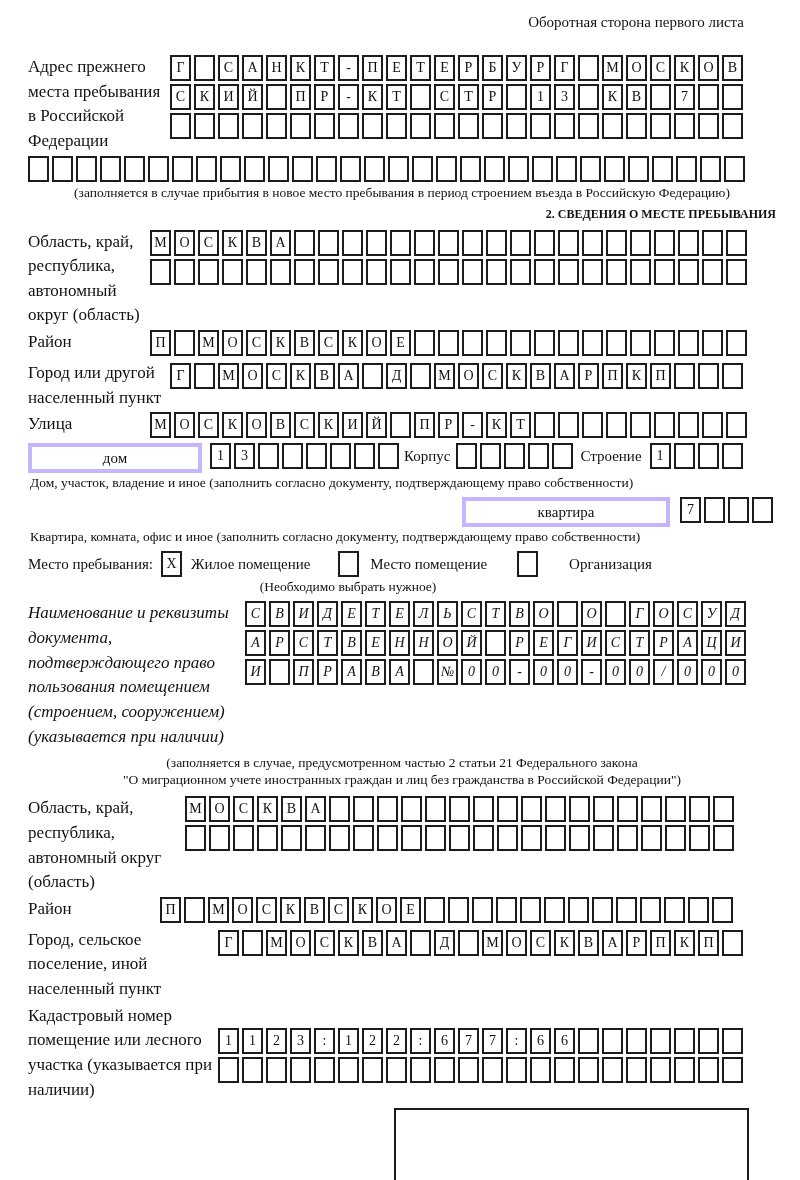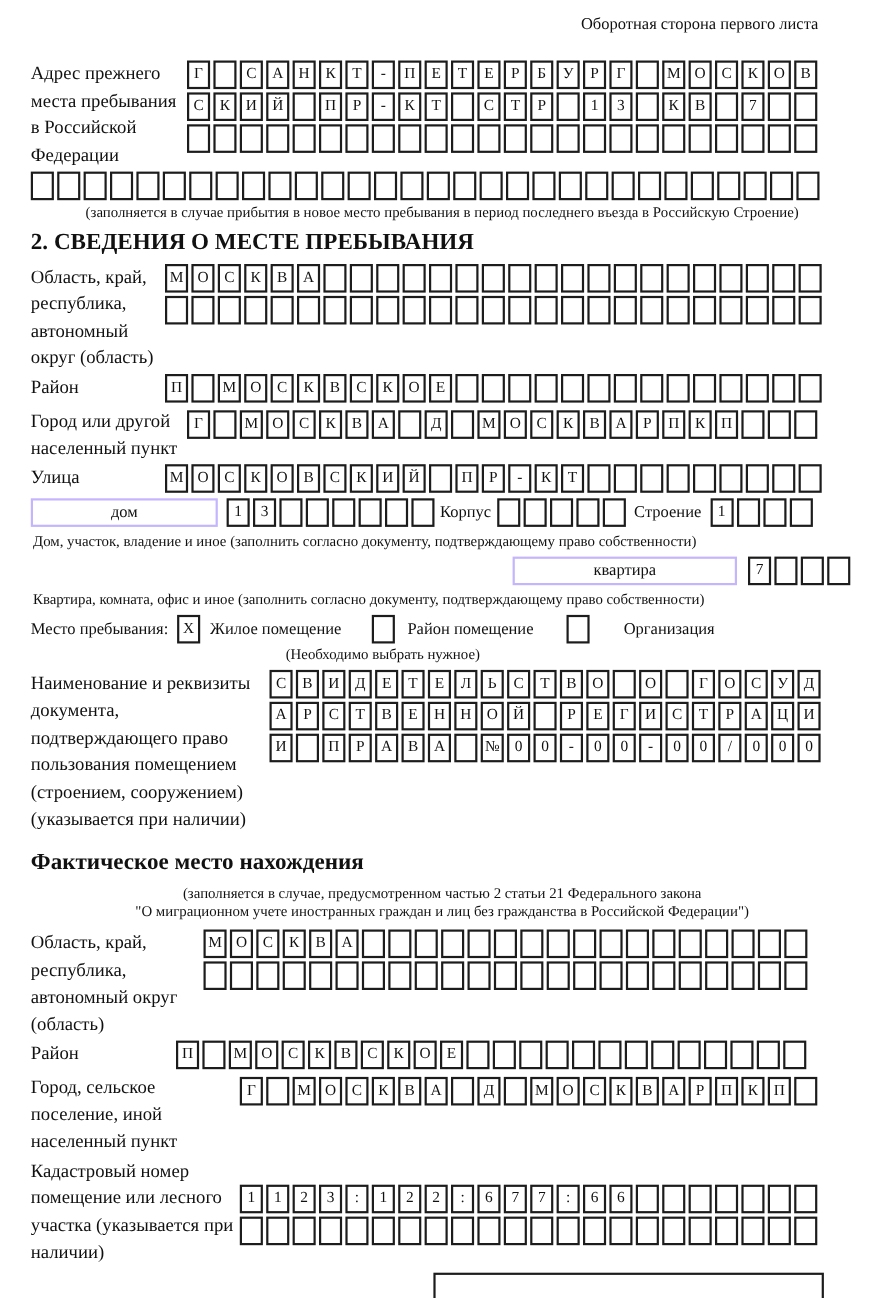--- a/index.html
+++ b/index.html
@@ -19,28 +19,28 @@
   .cells{display:flex;flex-wrap:nowrap;margin-bottom:3px;}
   .cell{
     flex:none;width:17px;height:22px;
     border:2px solid #1c1c1c;margin-right:3px;
     display:flex;align-items:center;justify-content:center;
     font-size:14px;font-family:"Liberation Serif","DejaVu Serif",serif;
     background:#fff;
   }
   .caption{font-size:13.5px;text-align:center;margin:1px 0 4px 0;}
   .caption-left{font-size:13.5px;text-align:left;margin:2px 0 6px 2px;}
-  .sec-title{font-size:21px;font-weight:bold;text-align:left;margin:6px 0 8px 0;}
+  .sec-title{font-size:12px;font-weight:bold;text-align:right;margin:6px 0 8px 0;}
   .wbox{
-    border:2px solid #c4b5fd;height:22px;box-sizing:content-box;
+    border:4px solid #c4b5fd;height:22px;box-sizing:content-box;
     display:flex;align-items:center;justify-content:center;
     font-size:15px;background:#fff;flex:none;
   }
   .inline-lbl{font-size:15px;line-height:26px;flex:none;}
-  .mb2{margin-bottom:2px;} .mb6{margin-bottom:6px;}
+  .mb2{margin-bottom:2px;} .mb6{margin-bottom:6px;font-style:italic;}
   .stamp-wrap{width:384px;margin-left:358px;margin-top:6px;}
   .stamp-box{border:2px solid #1c1c1c;width:351px;height:171px;margin-left:8px;background:#fff;}
 </style>
 </head>
 <body>
 
 <div class="page">
 
   <div class="hdr-note">Оборотная сторона первого листа</div>
 
@@ -152,21 +152,21 @@
       <div class="cell"></div>
       <div class="cell"></div>
       <div class="cell"></div>
       <div class="cell"></div>
       <div class="cell"></div>
       <div class="cell"></div>
       <div class="cell"></div>
       <div class="cell"></div>
       <div class="cell"></div>
     </div>
-  <div class="caption">(заполняется в случае прибытия в новое место пребывания в период последнего въезда в Российскую Строение)</div>
+  <div class="caption">(заполняется в случае прибытия в новое место пребывания в период строением въезда в Российскую Федерацию)</div>
 
   <div class="sec-title">2. СВЕДЕНИЯ О МЕСТЕ ПРЕБЫВАНИЯ</div>
 
   <div class="frow mb2">
     <div class="flabel" style="width:122px;">Область, край, республика, автономный округ (область)</div>
     <div class="cellcol">
       <div class="cells">
           <div class="cell">М</div>
           <div class="cell">О</div>
           <div class="cell">С</div>
@@ -354,21 +354,21 @@
         <div class="cell"></div>
       </div>
   </div>
   <div class="caption-left">Квартира, комната, офис и иное (заполнить согласно документу, подтверждающему право собственности)</div>
 
   <div class="frow mb2">
     <div class="inline-lbl" style="margin-right:8px;">Место пребывания:</div>
     <div class="cell">X</div>
     <div class="inline-lbl" style="margin:0 28px 0 6px;">Жилое помещение</div>
     <div class="cell"></div>
-    <div class="inline-lbl" style="margin:0 30px 0 8px;">Район помещение</div>
+    <div class="inline-lbl" style="margin:0 30px 0 8px;">Место помещение</div>
     <div class="cell"></div>
     <div class="inline-lbl" style="margin-left:28px;">Организация</div>
   </div>
   <div class="caption" style="width:420px;margin-left:110px;margin-bottom:6px;">(Необходимо выбрать нужное)</div>
 
   <div class="frow mb6">
     <div class="flabel" style="width:217px;padding-right:10px;">Наименование и реквизиты документа, подтверждающего право пользования помещением (строением, сооружением) (указывается при наличии)</div>
     <div class="cellcol">
       <div class="cells">
           <div class="cell">С</div>
@@ -435,21 +435,20 @@
           <div class="cell">0</div>
           <div class="cell">0</div>
           <div class="cell">/</div>
           <div class="cell">0</div>
           <div class="cell">0</div>
           <div class="cell">0</div>
         </div>
     </div>
   </div>
 
-  <div class="sec-title" style="margin-top:14px;">Фактическое место нахождения</div>
   <div class="caption" style="margin-bottom:0;">(заполняется в случае, предусмотренном частью 2 статьи 21 Федерального закона</div>
   <div class="caption" style="margin-bottom:8px;">"О миграционном учете иностранных граждан и лиц без гражданства в Российской Федерации")</div>
 
   <div class="frow mb2">
     <div class="flabel" style="width:157px;">Область, край, республика, автономный округ (область)</div>
     <div class="cellcol">
       <div class="cells">
           <div class="cell">М</div>
           <div class="cell">О</div>
           <div class="cell">С</div>

